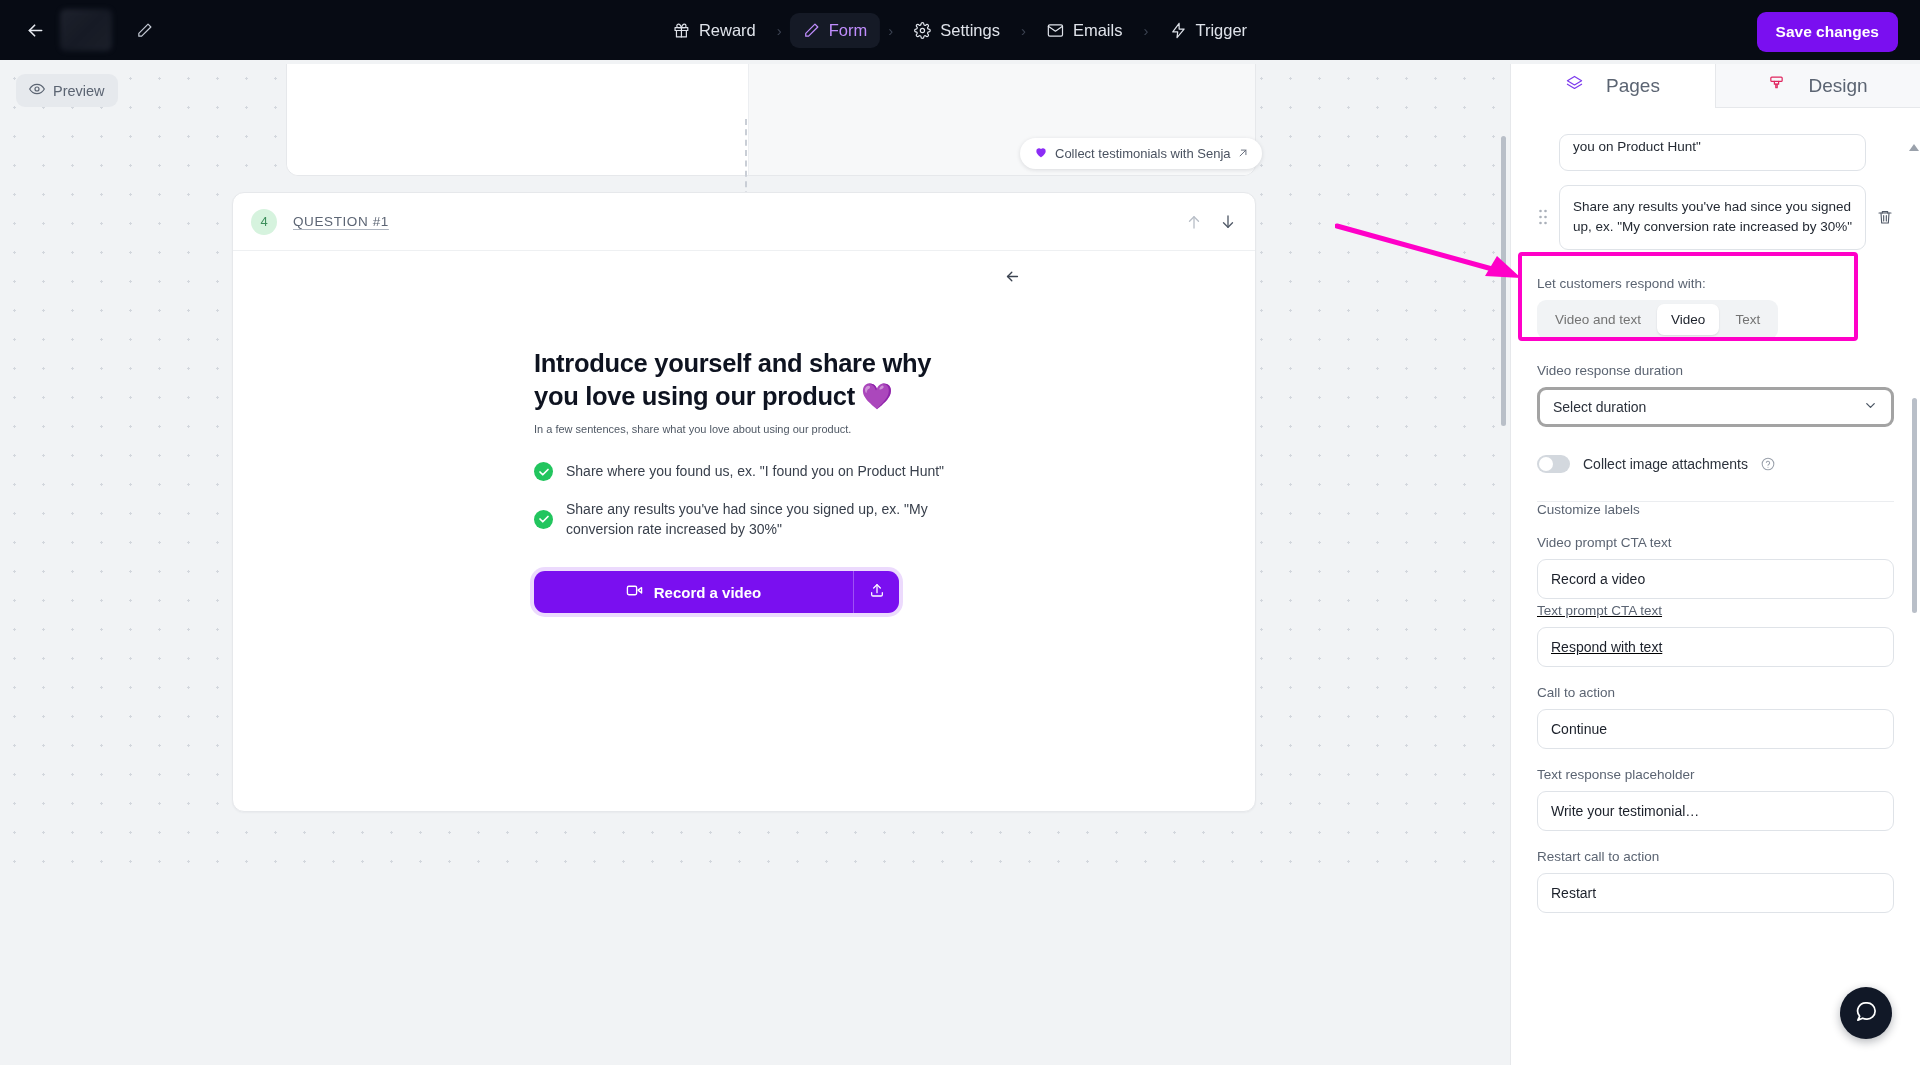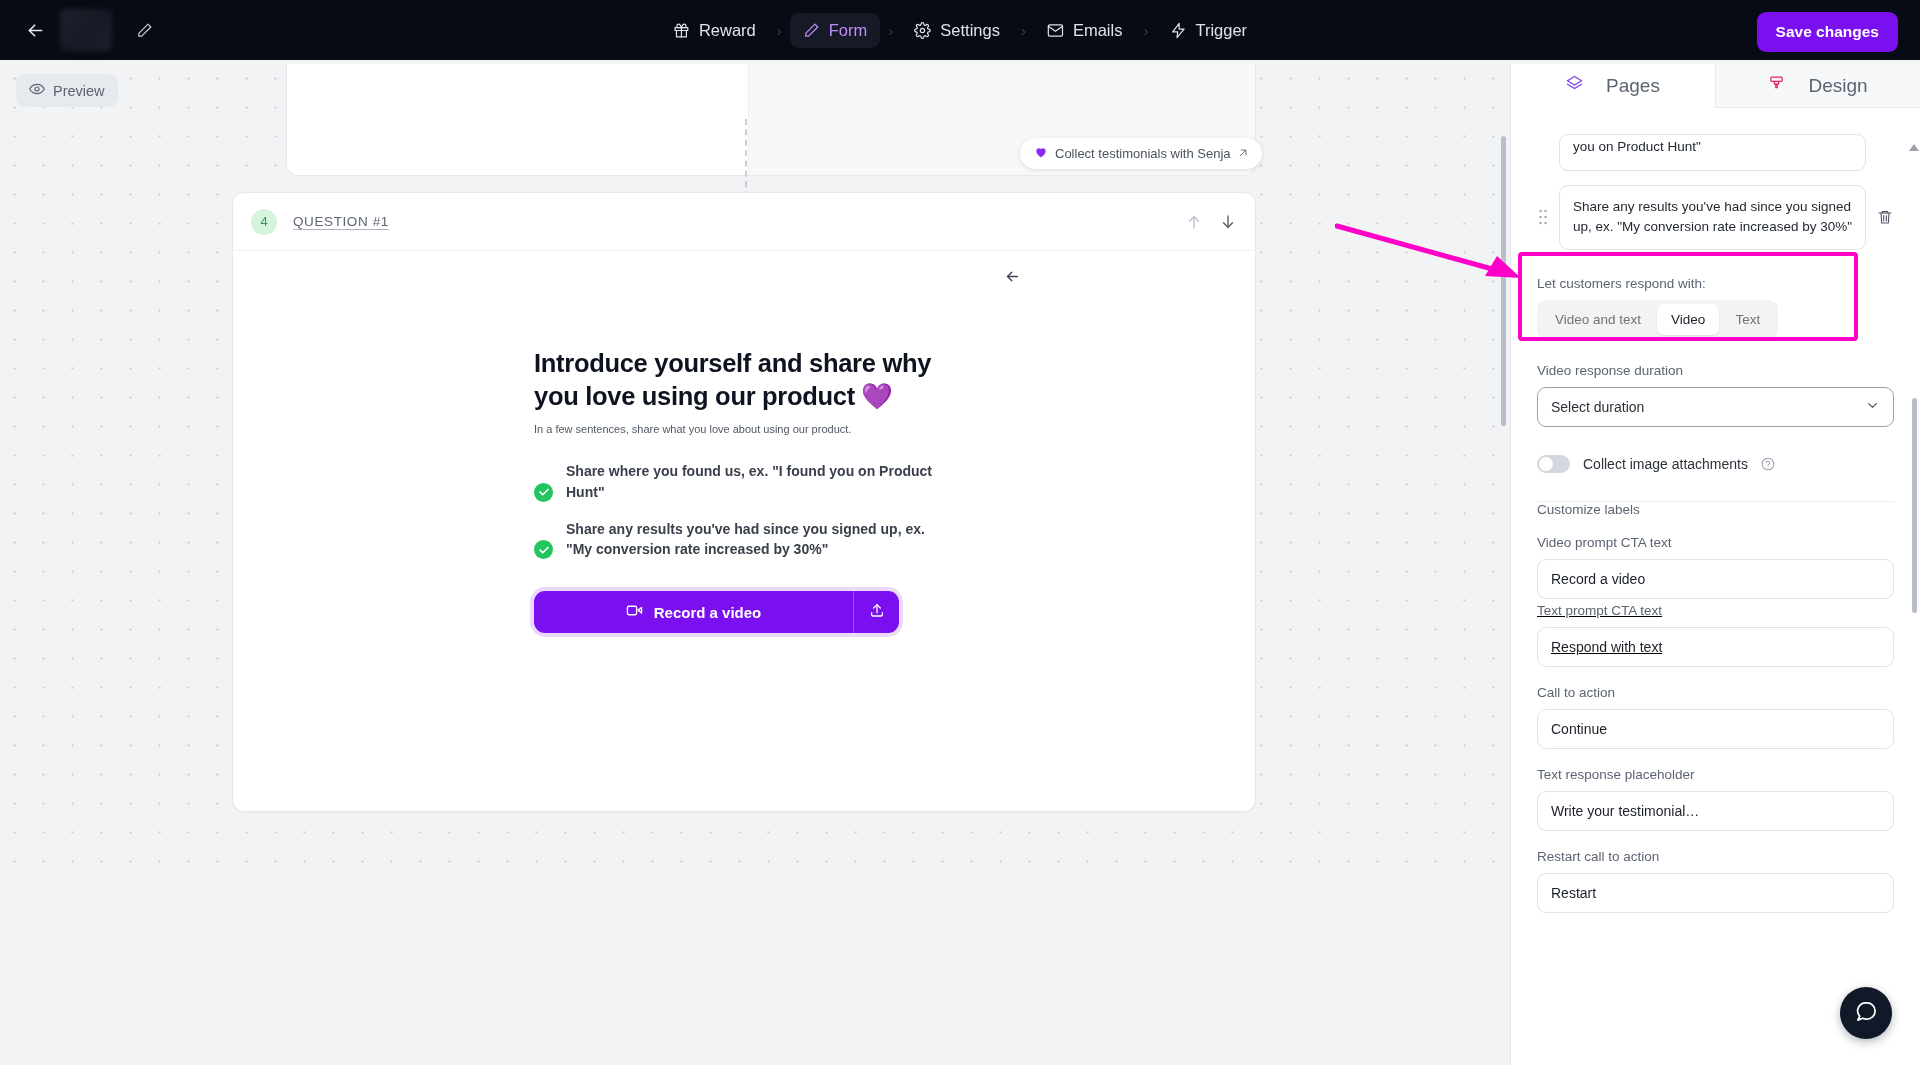--- a/index.html
+++ b/index.html
@@ -122,21 +122,21 @@
     width: 30px; height: 30px; border-radius: 50%;
     display: flex; align-items: center; justify-content: center; cursor: pointer;
   }
   .form-inner { width: 420px; margin: 70px auto 0 auto; }
   .form-h1 {
     font-size: 25.5px; font-weight: bold; color: #0e1320; line-height: 1.28;
     letter-spacing: -.3px;
   }
   .form-sub { margin-top: 11px; font-size: 11px; color: #4f5864; }
   .bullets { margin-top: 26px; display: flex; flex-direction: column; gap: 17px; }
-  .bullet { display: flex; gap: 13px; align-items: flex-end; font-weight: bold; }
+  .bullet { display: flex; gap: 13px; align-items: center; }
   .check {
     flex: none; width: 19px; height: 19px; border-radius: 50%; background: #22c55e;
     display: flex; align-items: center; justify-content: center; margin-top: 1px;
   }
   .bullet-txt { font-size: 14px; color: #39404c; line-height: 1.45; }
   .record-wrap {
     margin-top: 32px; display: flex; align-items: stretch;
     border-radius: 11px; background: #7a0ff0; overflow: hidden;
     box-shadow: 0 0 0 4px rgba(168,85,247,.22);
     cursor: pointer; width: 365px;
@@ -187,21 +187,21 @@
 
   .segmented {
     display: inline-flex; background: #f1f3f5; border-radius: 9px; padding: 4px; gap: 2px;
   }
   .seg {
     padding: 8px 14px; border-radius: 7px; font-size: 13.5px; color: #737373; cursor: pointer;
   }
   .seg.active { background: #fff; color: #1b202a; box-shadow: 0 1px 2px rgba(20,25,40,.12); padding-left: 14px; }
 
   .select {
-    position: relative; border: 1px solid #a3a3a3; border-radius: 9px;
+    position: relative; border: 3px solid #a3a3a3; border-radius: 9px;
     height: 40px; display: flex; align-items: center; padding: 0 13px;
     font-size: 14px; color: #2b313b; cursor: pointer; background: #fff;
   }
   .select .chev { position: absolute; right: 13px; top: 50%; transform: translateY(-50%); }
 
   .toggle-row { display: flex; align-items: center; gap: 13px; margin-top: 28px; }
   .toggle {
     width: 33px; height: 18px; border-radius: 10px; background: #d3d8de;
     position: relative; cursor: pointer; flex: none;
   }

